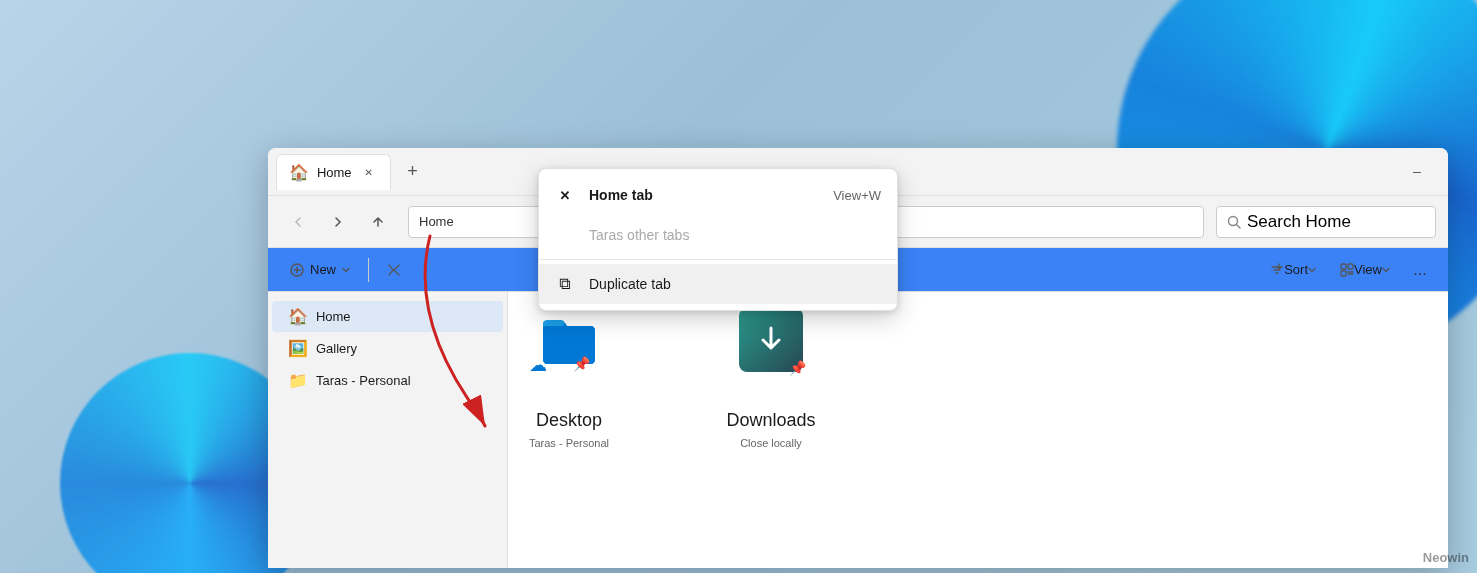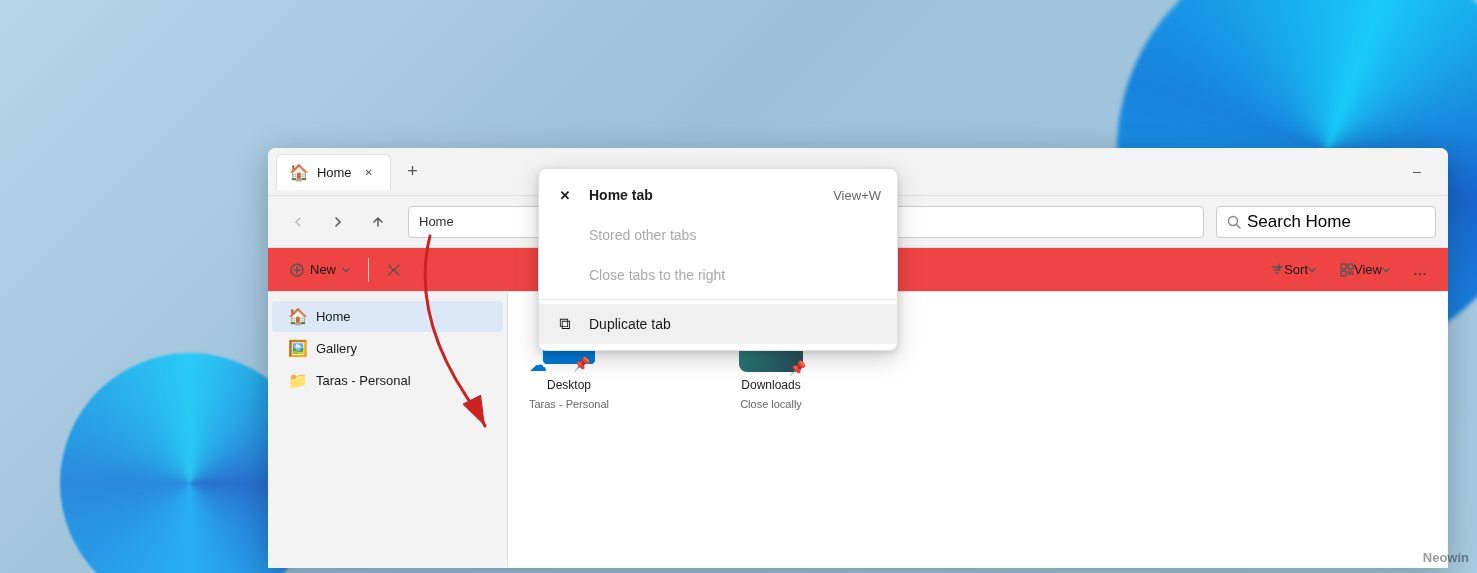--- a/index.html
+++ b/index.html
@@ -187,21 +187,21 @@
       color: #888;
       font-size: 13px;
     }
 
     
     .command-bar {
       display: flex;
       align-items: center;
       height: 44px;
       padding: 0 12px;
-      background: #ef4444;
+      background: #3b82f6;
       border-bottom: 1px solid #e0e0e0;
       gap: 4px;
     }
 
     .cmd-btn {
       display: flex;
       align-items: center;
       gap: 6px;
       padding: 4px 10px;
       border-radius: 4px;
@@ -296,23 +296,24 @@
 
     .cloud-badge {
       position: absolute;
       bottom: -4px;
       left: -8px;
       font-size: 18px;
       color: #0078d4;
     }
 
     .file-name {
-      font-size: 12px;
+      font-size: 18px;
       text-align: right;
       color: #1a1a1a;
+      margin-top: 32px;
     }
 
     .file-sub {
       font-size: 11px;
       color: #666;
       text-align: center;
     }
 
     
     .context-menu {
@@ -542,25 +543,21 @@
 </div>
 
 <div class="context-menu">
   <div class="menu-item">
     <span class="menu-icon" style="font-size:13px;font-weight:bold;">✕</span>
     <span style="font-weight:600;">Home tab</span>
     <span class="menu-shortcut">View+W</span>
   </div>
   <div class="menu-item disabled">
     <span class="menu-icon"></span>
-    <span>Stored other tabs</span>
-  </div>
-  <div class="menu-item disabled">
-    <span class="menu-icon"></span>
-    <span>Close tabs to the right</span>
+    <span>Taras other tabs</span>
   </div>
   <div class="menu-divider"></div>
   <div class="menu-item highlighted" style="background:#f0f0f0;">
     <span class="menu-icon" style="font-size:16px;">⧉</span>
     <span style="font-weight:500;">Duplicate tab</span>
   </div>
 </div>
 
 <svg class="arrow-annotation" width="200" height="260" viewBox="0 0 200 260">
   <defs>

